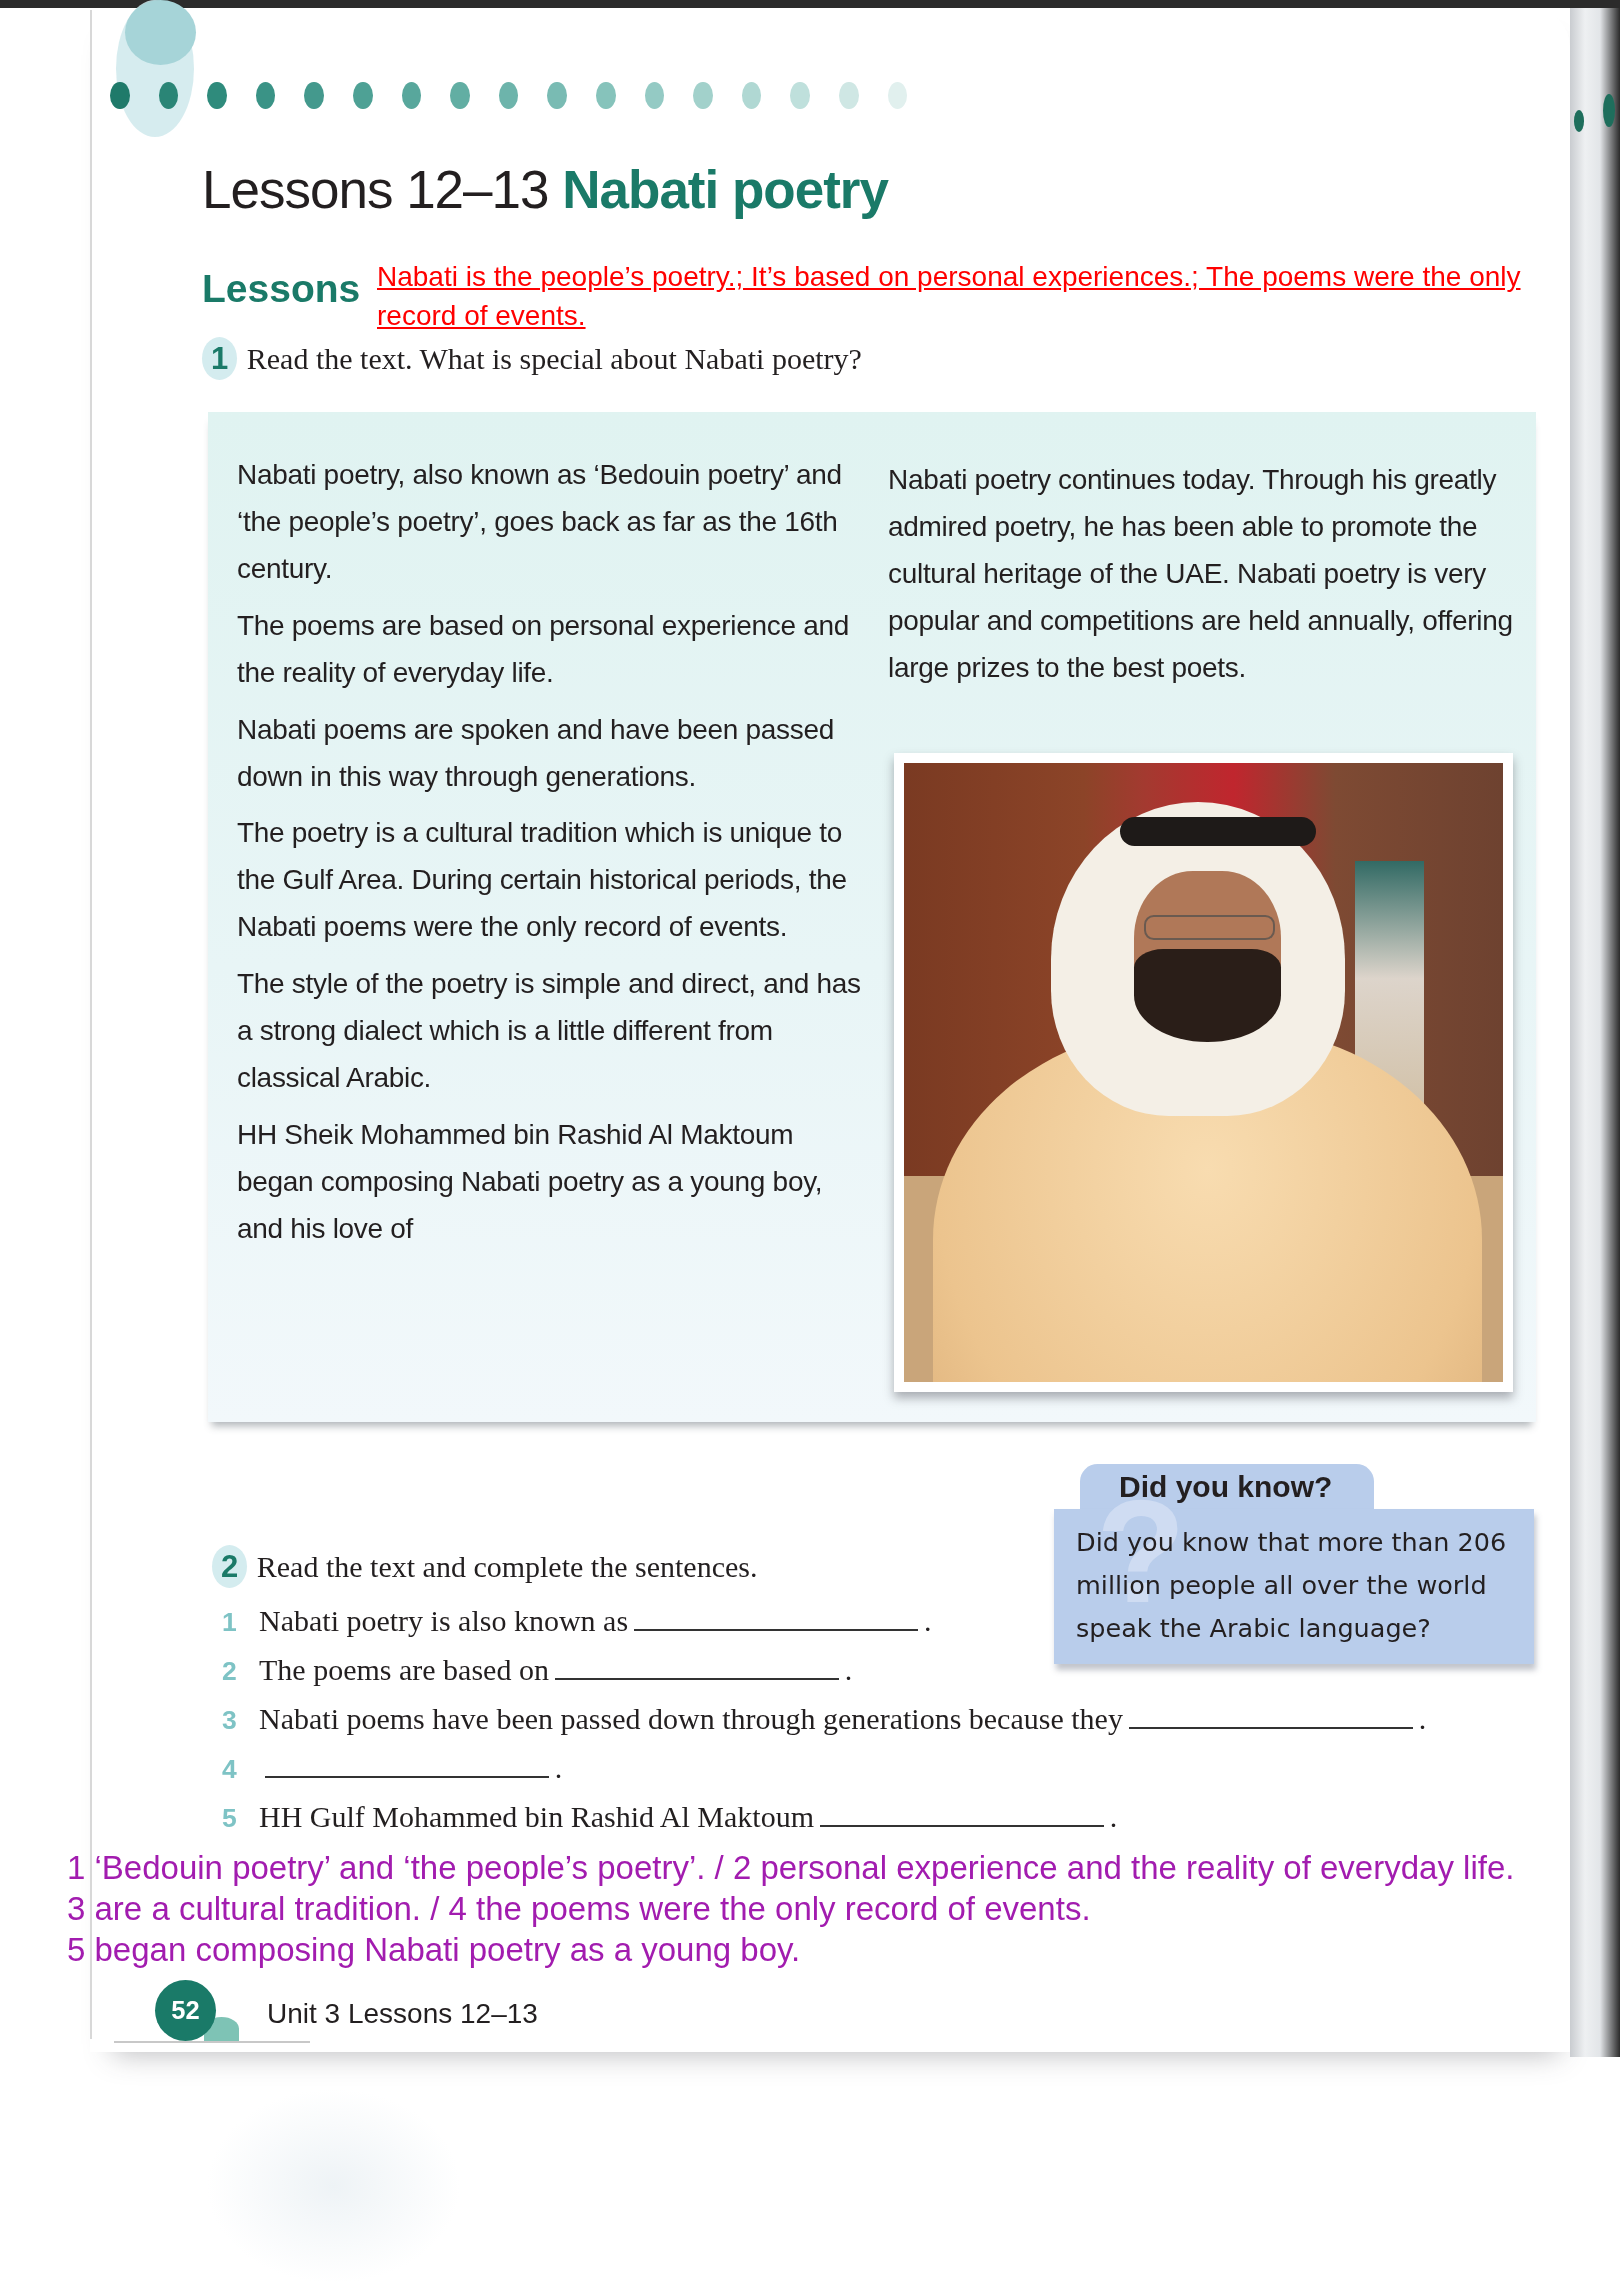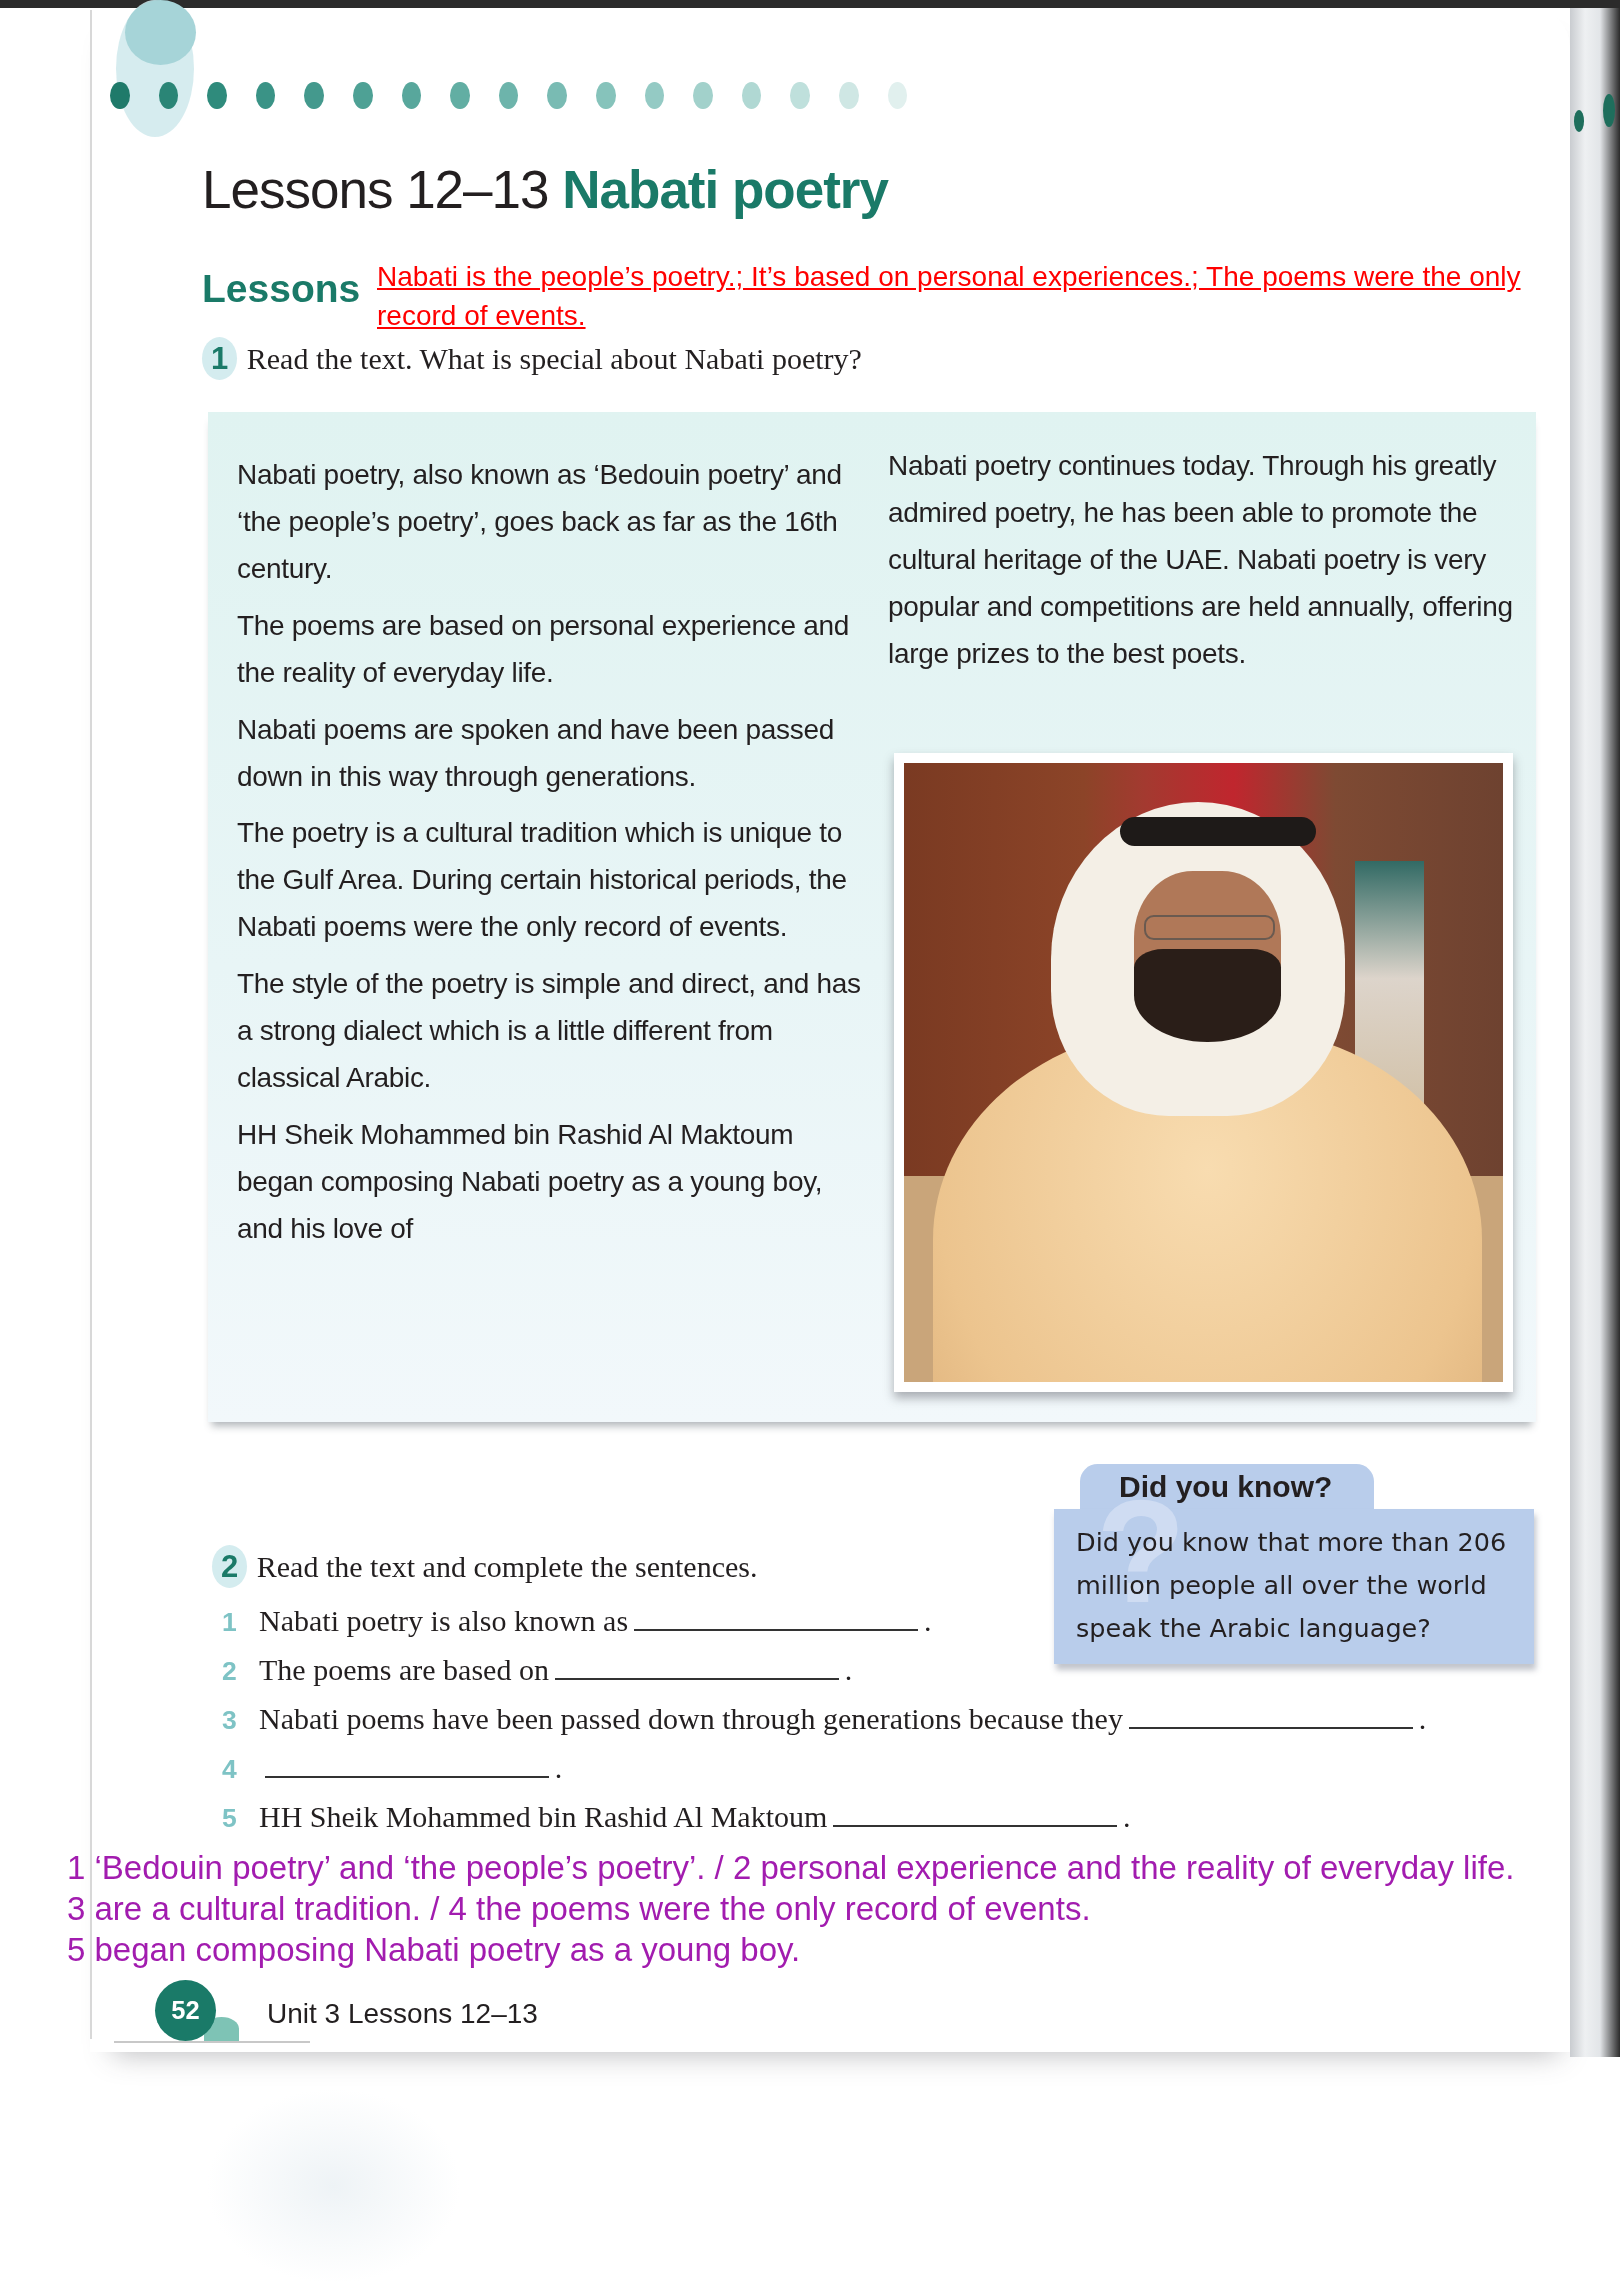--- a/index.html
+++ b/index.html
@@ -40,21 +40,21 @@
     font-family:"Liberation Sans", sans-serif; font-weight:bold; font-size:31px; margin-right:9.8px;
   }
   .ex-text { font-family:"Liberation Serif", serif; font-size:30px; color:#231f20; }
 
   .textbox {
     position:absolute; left:208px; top:412px; width:1328px; height:1010px;
     background:linear-gradient(180deg,#e0f3f1 0%,#e8f5f6 55%,#f2f8fb 100%);
     box-shadow: 0 7.8px 7.8px -3.9px rgba(80,90,100,0.45);
   }
   .col-left { position:absolute; left:29px; top:39px; width:627px; }
-  .col-right { position:absolute; left:680px; top:30px; width:637px; }
+  .col-right { position:absolute; left:680px; top:44px; width:637px; }
   .para { font-family:Liberation Sans, sans-serif; font-size:28px; line-height:47px; color:#231f20; margin:0 0 9.8px 0; letter-spacing:-0.3px; }
 
   .photo {
     position:absolute; left:686px; top:341px; width:619px; height:639px;
     background:#ffffff; padding:9.8px; box-sizing:border-box;
     box-shadow: 0 5.9px 9.8px rgba(60,60,70,0.4);
   }
   .photo-inner {
     position:relative; width:100%; height:100%; overflow:hidden;
     background:linear-gradient(90deg,#7a3a22 0%,#8c4428 30%,#a33a30 40%,#c0262e 55%,#7e4a33 72%,#6e4230 100%);
@@ -196,21 +196,21 @@
   <span class="blank" style="width:284px;"></span>
   <span>.</span>
 </div>
 <div class="item" style="left:222px; top:1751px;">
   <span class="item-num">4</span>
   <span class="blank" style="width:284px;"></span>
   <span>.</span>
 </div>
 <div class="item" style="left:222px; top:1800px;">
   <span class="item-num">5</span>
-  <span>HH Sheik Mohammed bin Rashid Al Maktoum</span>
+  <span>HH Gulf Mohammed bin Rashid Al Maktoum</span>
   <span class="blank" style="width:284px;"></span>
   <span>.</span>
 </div>
 
 <div class="answer-bottom">
   <div>1 ‘Bedouin poetry’ and ‘the people’s poetry’. / 2 personal experience and the reality of everyday life.</div>
   <div>3 are a cultural tradition. / 4 the poems were the only record of events.</div>
   <div>5 began composing Nabati poetry as a young boy.</div>
 </div>
 

